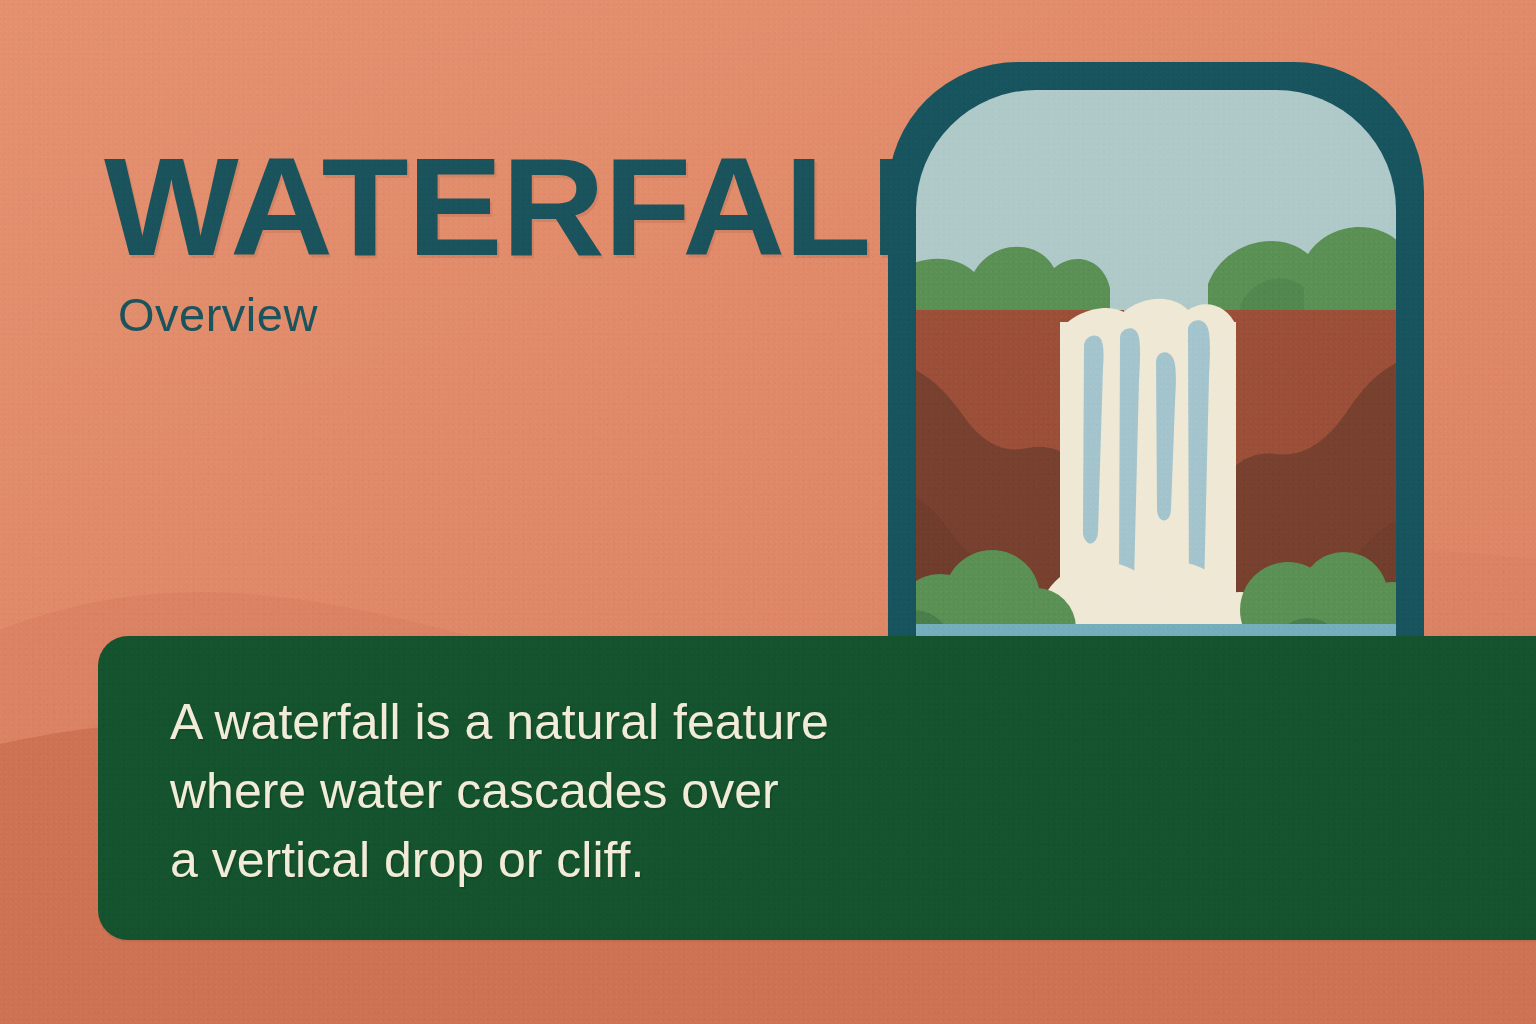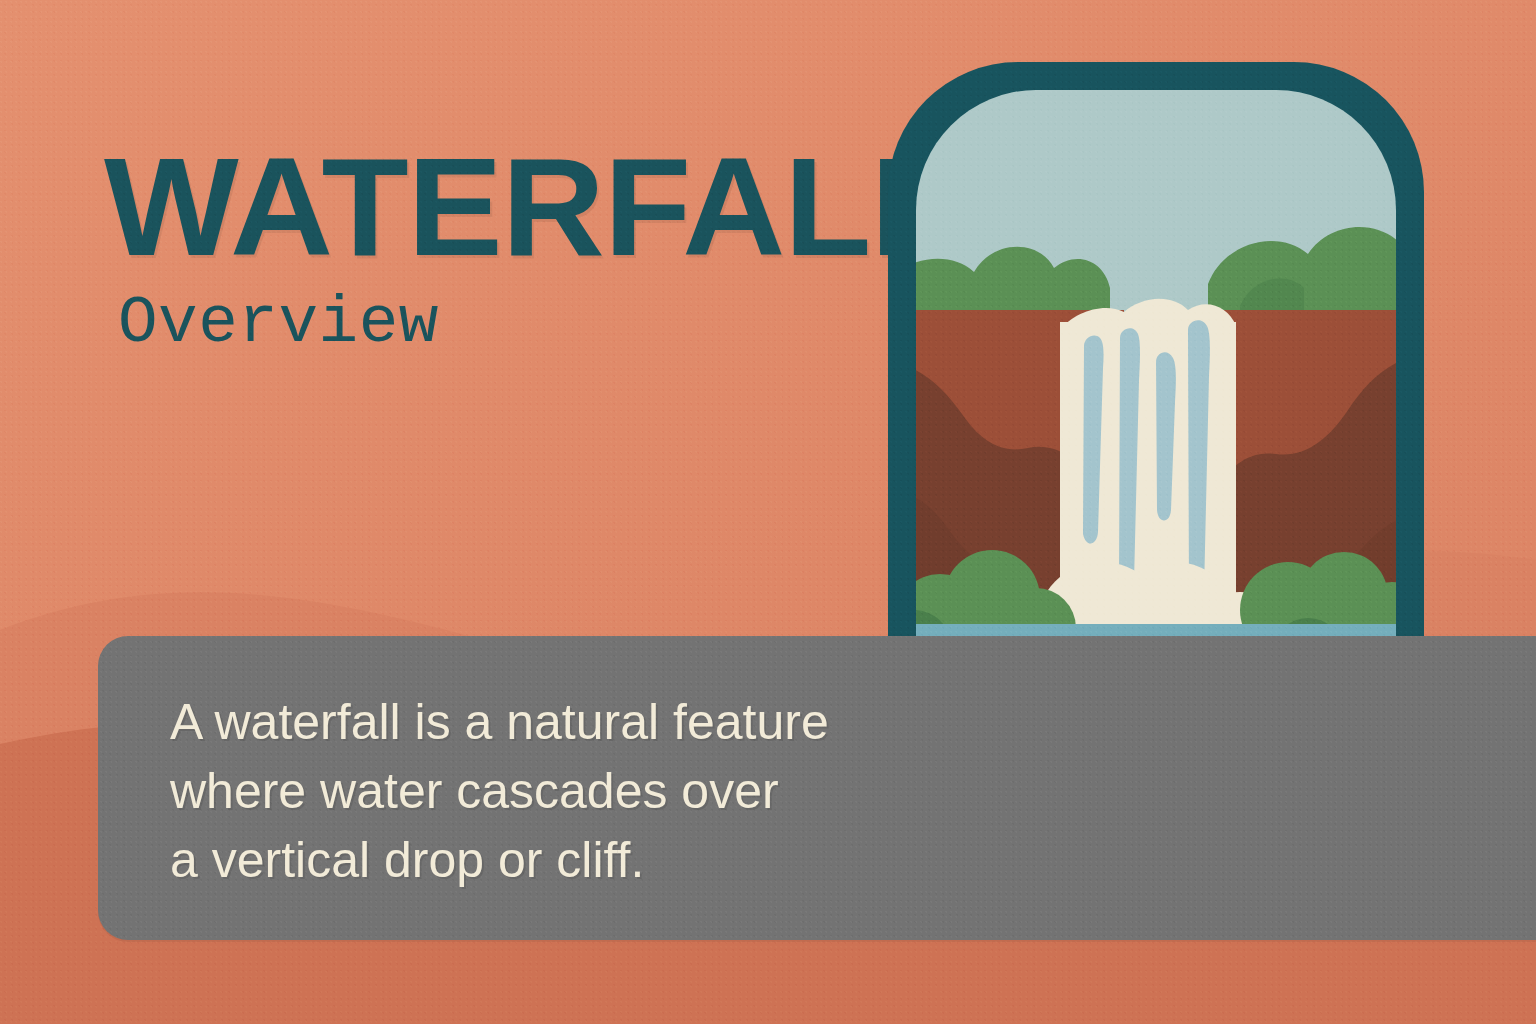--- a/index.html
+++ b/index.html
@@ -53,36 +53,36 @@
     font-size: 140px;
     line-height: .95;
     letter-spacing: -1px;
     color: #1A535C;
     transform: scaleX(1.02);
     transform-origin: left center;
     text-shadow: 2px 3px 0 rgba(0,0,0,.07);
   }
   .subtitle {
     margin: 18px 0 0 14px;
-    font-family: Liberation Mono, monospace;
+    font-family: Liberation Sans, sans-serif;
     font-weight: normal;
-    font-size: 66px;
+    font-size: 47px;
     line-height: 1;
     color: #1A535C;
     letter-spacing: .5px;
   }
 
   
   .desc-panel {
     position: absolute;
     left: 98px;
     top: 636px;
     width: 1438px;
     height: 304px;
-    background: #737373;
+    background: #14532d;
     border-radius: 30px 0 0 30px;
     box-shadow: 0 2px 0 rgba(0,0,0,.06);
   }
   .desc-text {
     position: absolute;
     left: 72px;
     top: 52px;
     width: 760px;
     margin: 0;
     font-family: "Liberation Sans", sans-serif;

